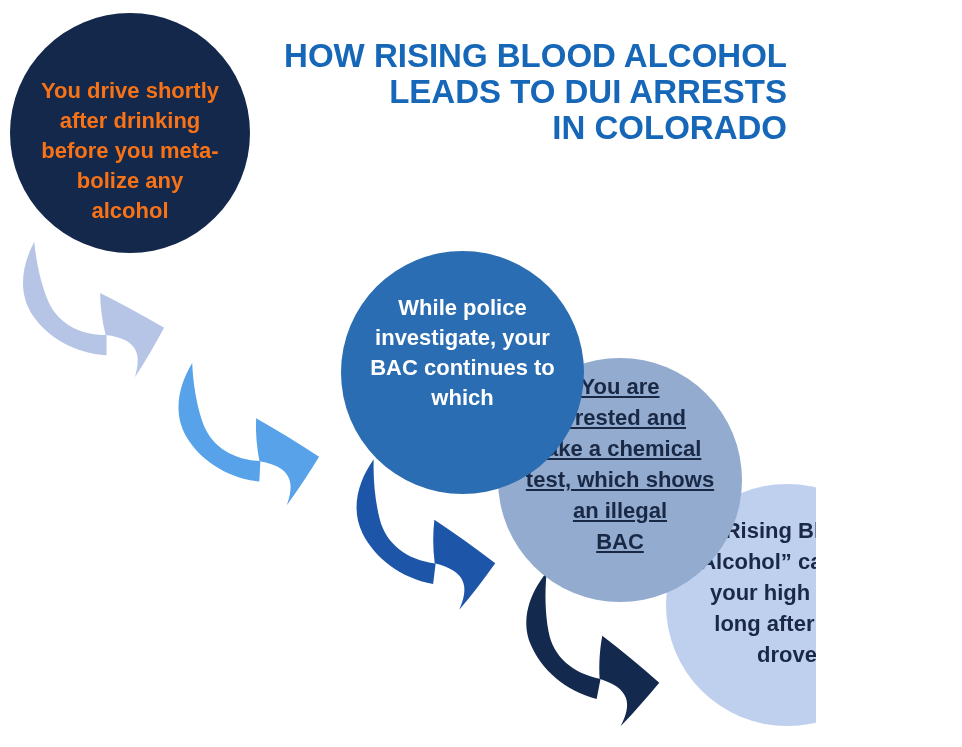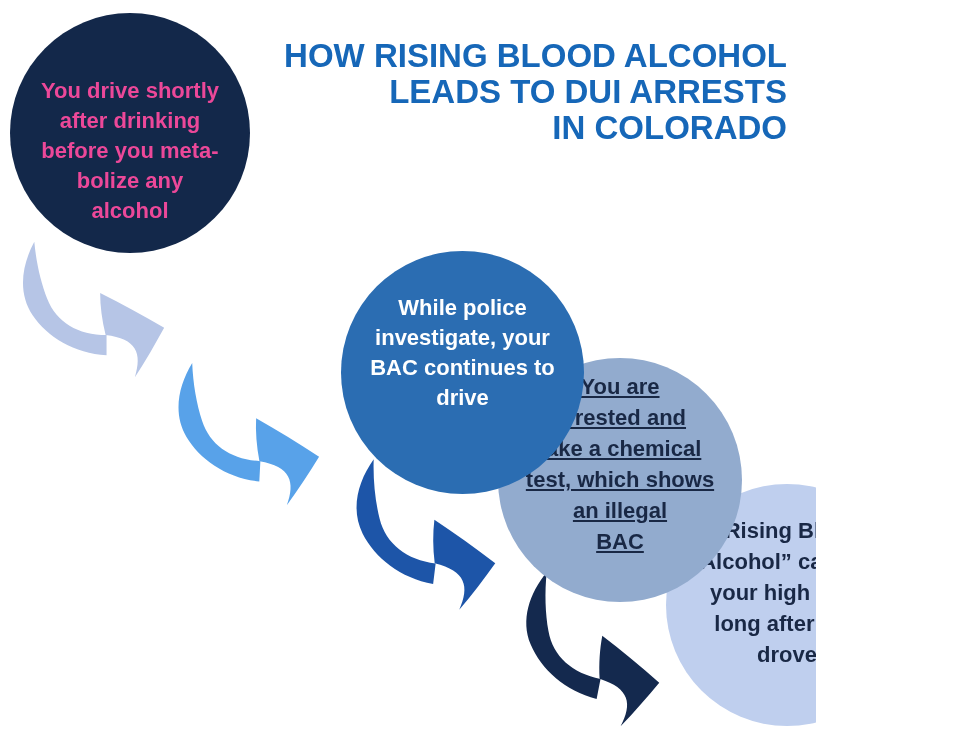--- a/index.html
+++ b/index.html
@@ -98,33 +98,33 @@
     </div>
     <div class="logo-cell" style="background-color: rgb(91, 153, 214);">
       <span style="color: rgb(228, 238, 250);">D</span>
     </div>
     <div class="logo-cell" style="background-color: rgb(167, 200, 236);">
       <span style="color: rgb(228, 238, 250);">G</span>
     </div>
   </div>
 
   <div class="circle c1" style="background-color: rgb(19, 40, 74);">
-    <span class="circle-text" style="color: #ec4899; margin-top: 20px;">You drive shortly
+    <span class="circle-text" style="color: #f97316; margin-top: 20px;">You drive shortly
 after drinking
 before you meta-
 bolize any
 alcohol</span>
   </div>
 
 
   <div class="circle c3" style="background-color: rgb(43, 109, 178);">
     <span class="circle-text" style="color: rgb(255, 255, 255);">While police
 investigate, your
 BAC continues to
-drive</span>
+which</span>
   </div>
 
   <div class="circle c4" style="background-color: rgb(146, 171, 206);">
     <span class="circle-text" style="color: rgb(25, 40, 69); text-decoration: underline;">You are
 arrested and
 take a chemical
 test, which shows
 an illegal
 BAC</span>
   </div>

